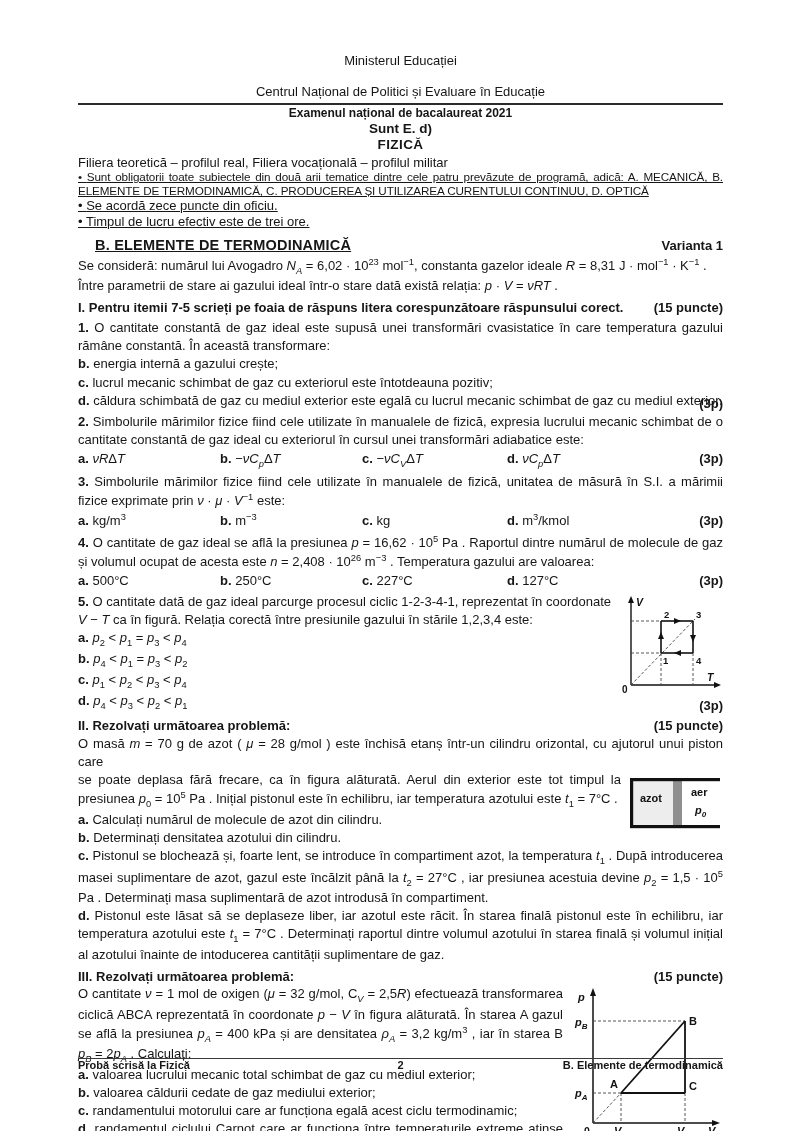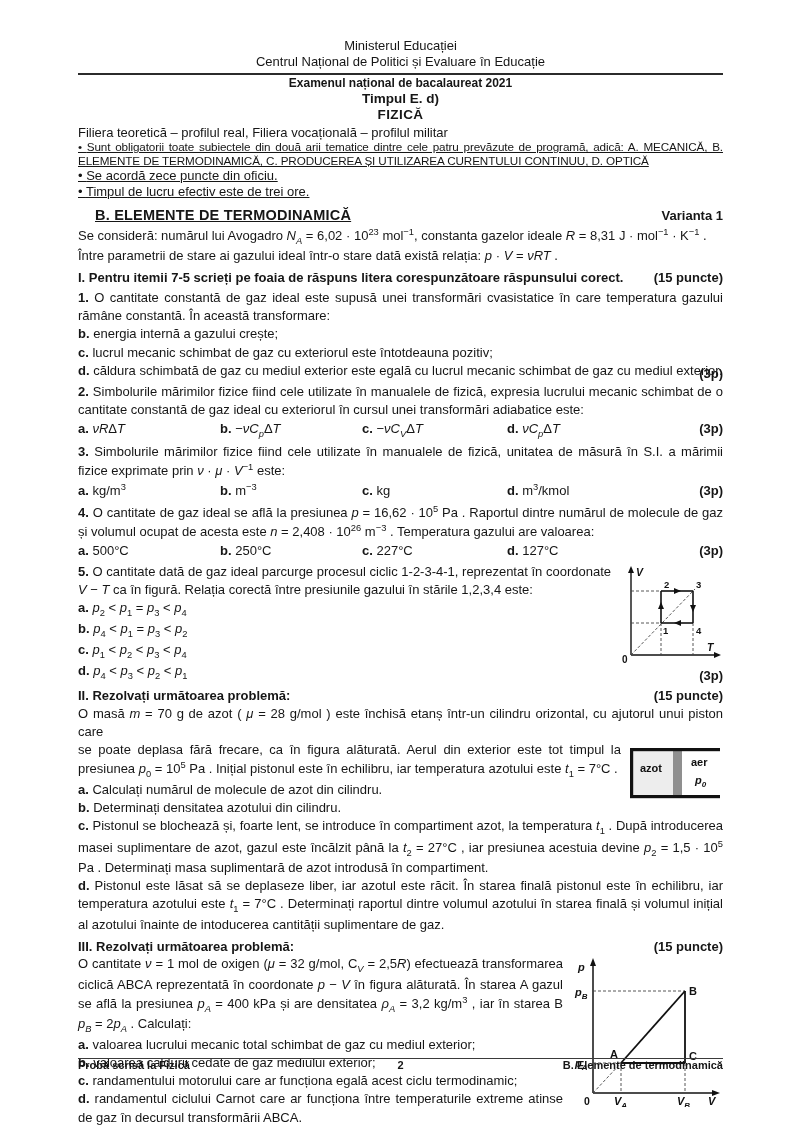--- a/index.html
+++ b/index.html
@@ -3,21 +3,21 @@
 <meta charset="utf-8">
 <style>
   html,body{margin:0;padding:0;}
   body{
     width:800px;height:1131px;background:#ffffff;color:#161616;
     font-family:"Liberation Sans",sans-serif;font-size:13px;position:relative;
     -webkit-font-smoothing:antialiased;
   }
   .page{position:absolute;inset:0;padding:38px 77px 0 78px;box-sizing:border-box;}
   .center{text-align:center;}
-  .hdr-line{line-height:1.2;}
+  .hdr-line{line-height:1.2;margin-top:15px;}
   .rule{border-top:2px solid #2b2b2b;margin:4px 0 2px;}
   .exam-title{font-weight:bold;font-size:12px;line-height:1.15;}
   .proba{font-weight:bold;font-size:13.5px;line-height:1.15;}
   .subject{font-weight:bold;font-size:13.5px;letter-spacing:.4px;line-height:1.2;}
   .filiera{margin-top:2px;line-height:1.2;}
   .bullet{line-height:1.22;text-decoration:underline;}
   .bullet::before{content:"• ";}
   .bullet.small{font-size:11.7px;letter-spacing:-.12px;line-height:1.18;text-align:justify;}
   .section-row{display:flex;justify-content:space-between;align-items:baseline;margin:7px 0 3px;}
   .section-title{font-weight:bold;font-size:14.5px;text-decoration:underline;margin-left:17px;letter-spacing:.2px;}
@@ -47,21 +47,21 @@
 </style>
 </head>
 <body>
 
 <div class="page">
 
   <div class="center hdr-line">Ministerul Educației</div>
   <div class="center hdr-line">Centrul Național de Politici și Evaluare în Educație</div>
   <div class="rule"></div>
   <div class="center exam-title">Examenul național de bacalaureat 2021</div>
-  <div class="center proba">Timpul E. d)</div>
+  <div class="center proba">Sunt E. d)</div>
   <div class="center subject">FIZICĂ</div>
   <div class="filiera">Filiera teoretică – profilul real, Filiera vocațională – profilul militar</div>
   <div class="bullet small">Sunt obligatorii toate subiectele din două arii tematice dintre cele patru prevăzute de programă, adică: A. MECANICĂ, B. ELEMENTE DE TERMODINAMICĂ, C. PRODUCEREA ȘI UTILIZAREA CURENTULUI CONTINUU, D. OPTICĂ</div>
   <div class="bullet">Se acordă zece puncte din oficiu.</div>
   <div class="bullet">Timpul de lucru efectiv este de trei ore.</div>
 
   <div class="section-row">
     <span class="section-title">B. ELEMENTE DE TERMODINAMICĂ</span>
     <span class="variant">Varianta 1</span>
   </div>

